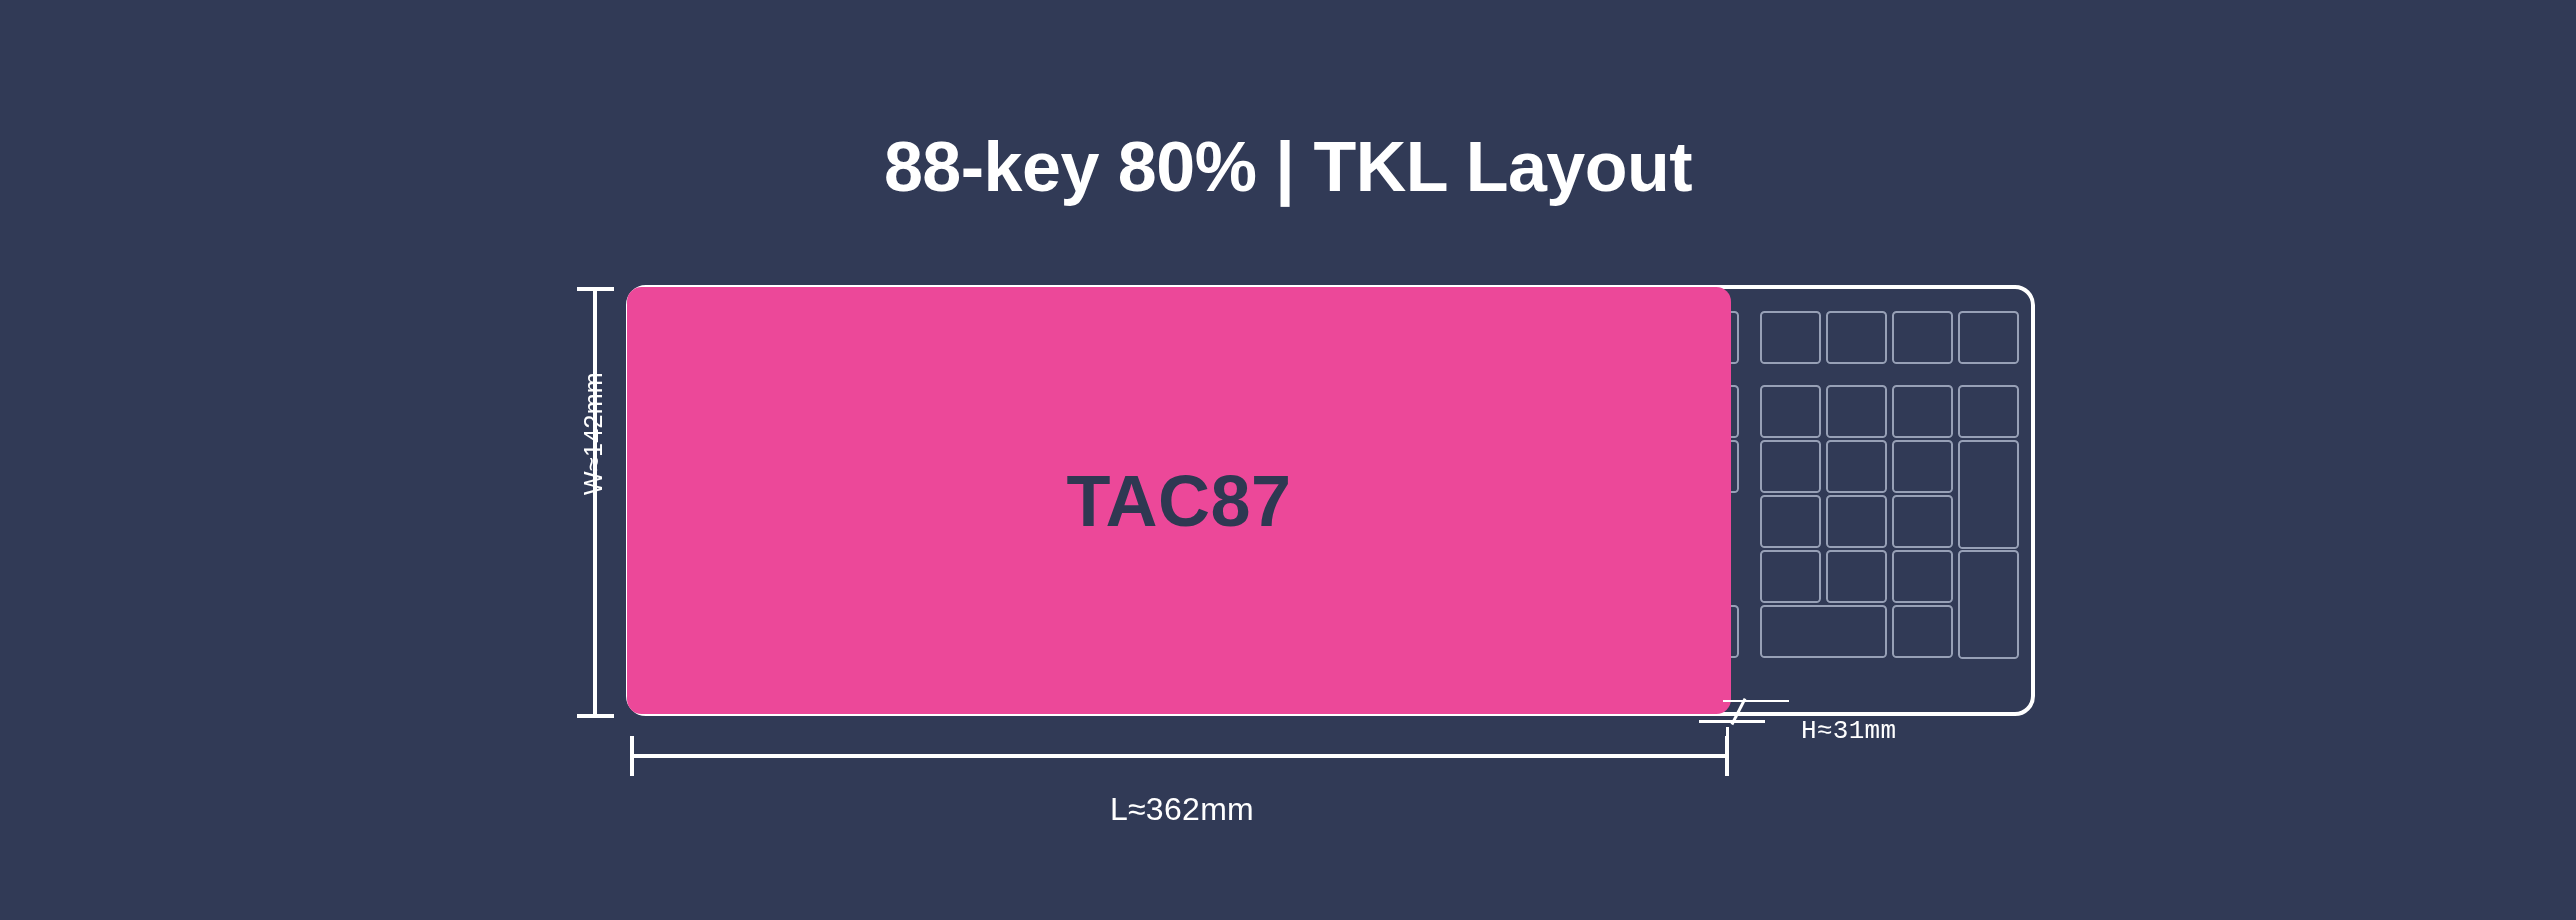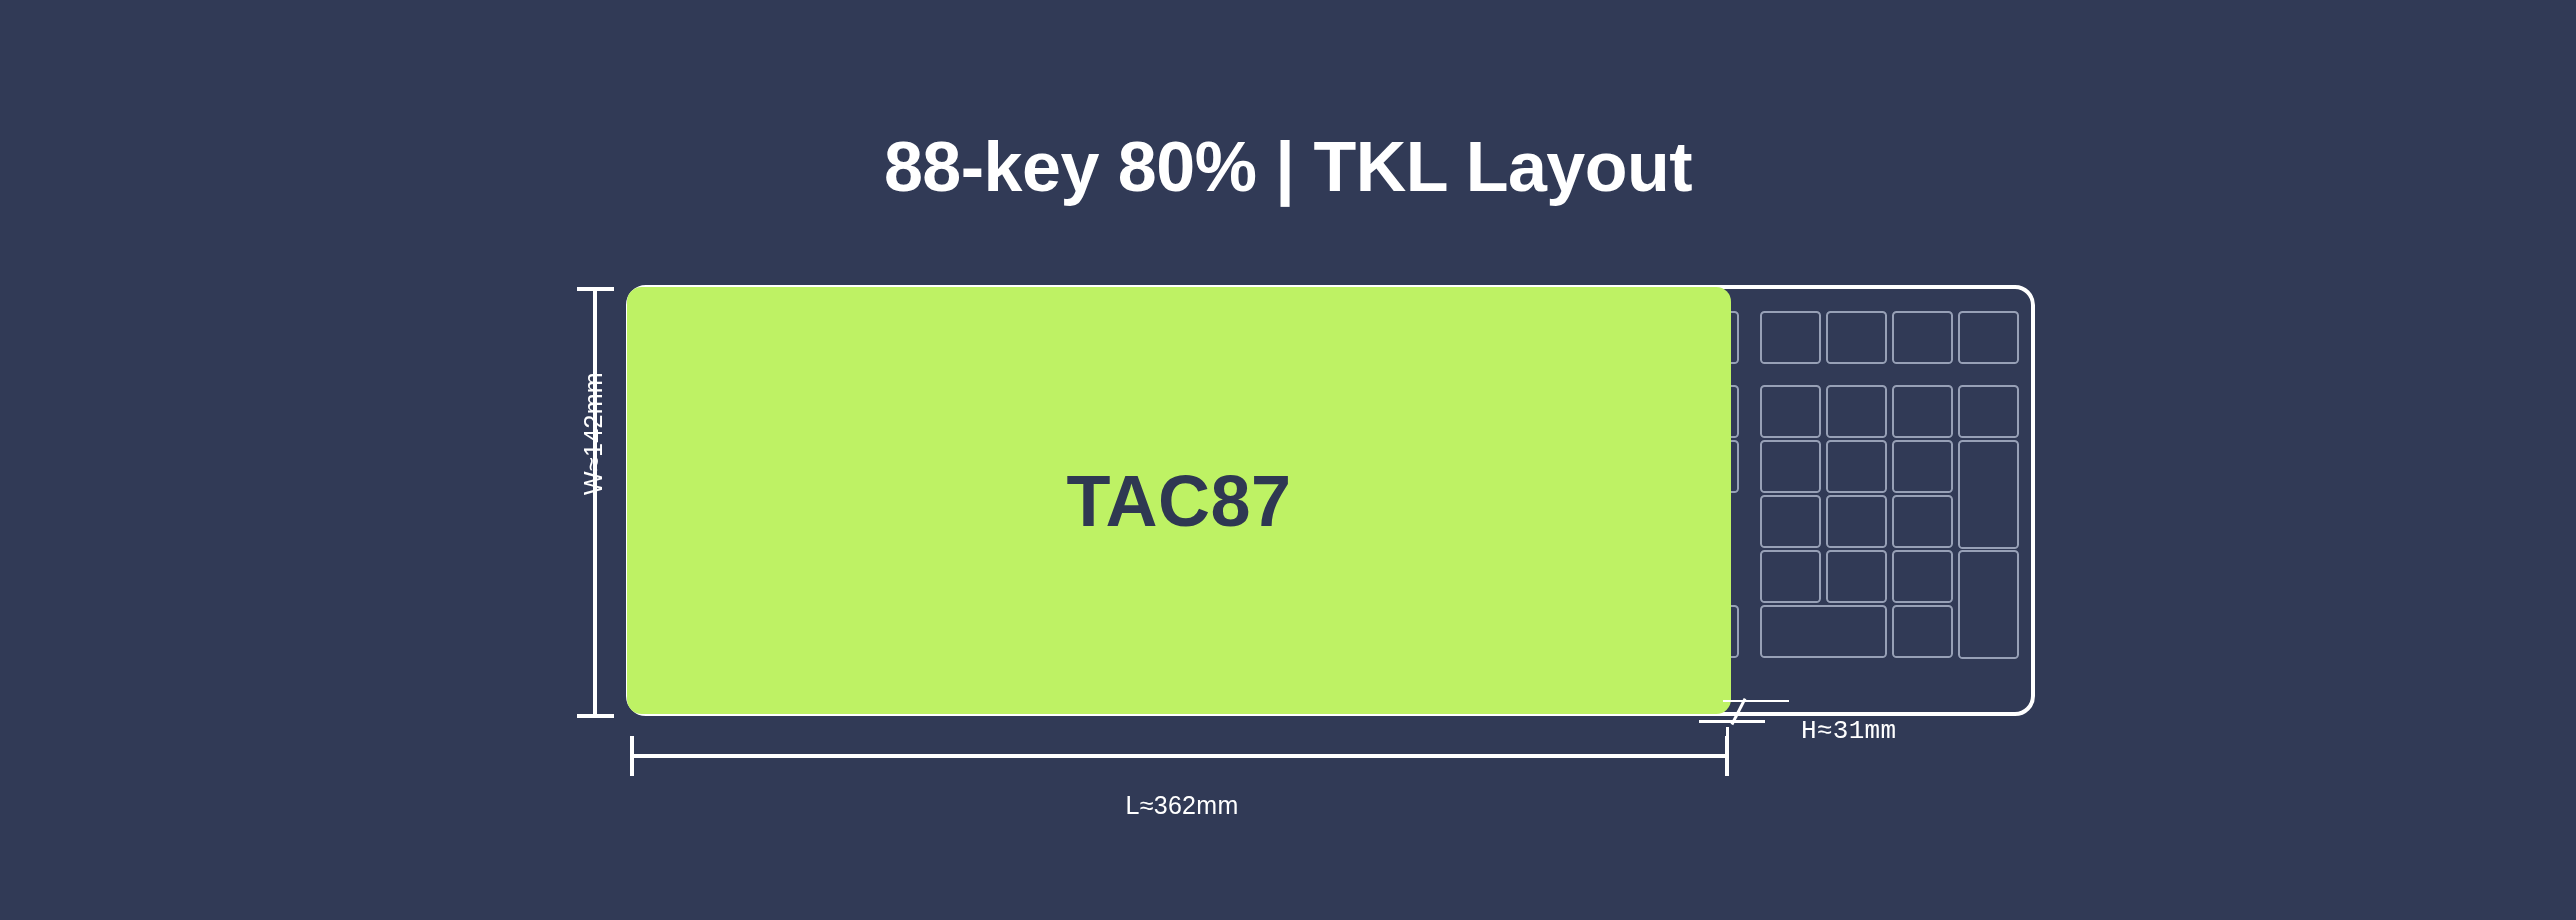--- a/index.html
+++ b/index.html
@@ -76,21 +76,21 @@
     background: transparent;
   }
 
   
   #info-card {
     position: absolute;
     left: 627px;
     top: 287px;
     width: 1104px;
     height: 427px;
-    background: #bef264;
+    background: #ec4899;
     border-radius: 14.7px;
   }
   #card-label {
     position: absolute;
     left: 0;
     top: 0;
     width: 1104px;
     height: 427px;
     display: flex;
     align-items: center;
@@ -170,21 +170,21 @@
     background: #ffffff;
   }
   #dim-l-label {
     position: absolute;
     left: 814px;
     top: 791px;
     width: 736px;
     text-align: center;
     color: #ffffff;
     font-family: "Liberation Sans", sans-serif;
-    font-size: 25px;
+    font-size: 32px;
     letter-spacing: 0.3px;
     white-space: pre;
   }
 
   
   #dim-h-marker {
     position: absolute;
     left: 1697px;
     top: 696px;
     width: 101px;

